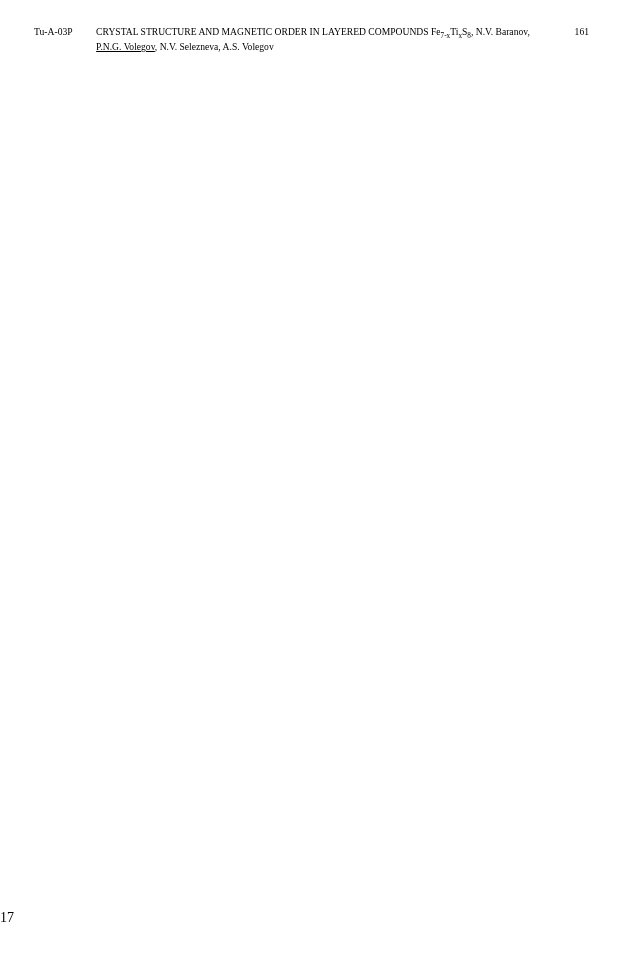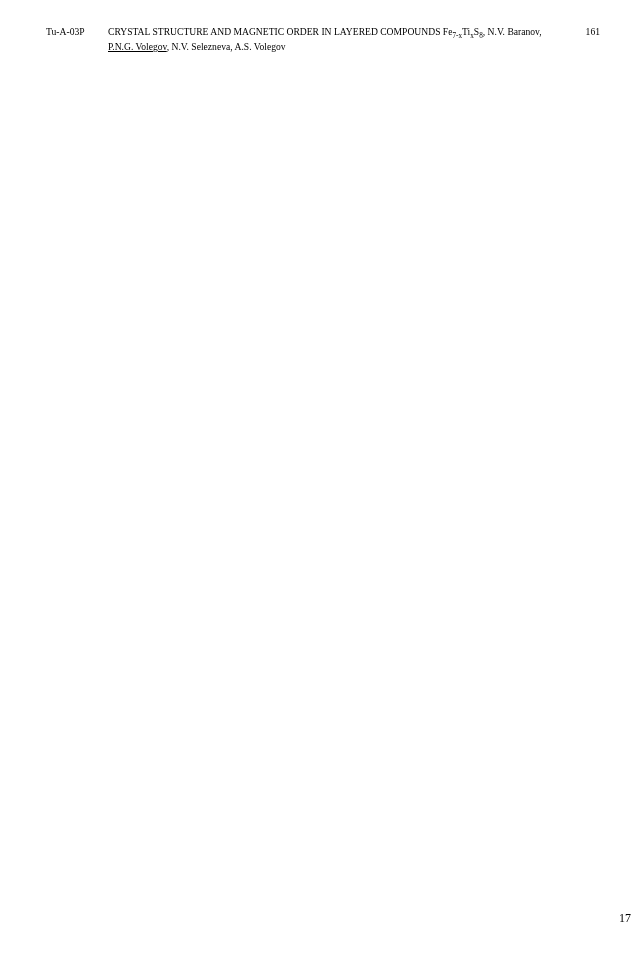--- a/index.html
+++ b/index.html
@@ -13,21 +13,21 @@
     font-family: "Liberation Serif", "DejaVu Serif", serif;
     color: #000000;
     position: relative;
     overflow: hidden;
   }
   .page {
     width: 631px;
     height: 960px;
     position: relative;
     box-sizing: border-box;
-    padding: 26px 42px 0 46px;
+    padding: 26px 42px 0 34px;
   }
   table.toc {
     width: 100%;
     border-collapse: collapse;
     table-layout: fixed;
   }
   table.toc td {
     vertical-align: top;
     padding: 0 0 9px 0;
     font-size: 9.6px;
@@ -54,22 +54,22 @@
     display: block;
   }
   u {
     text-decoration: underline;
   }
   .footer {
     position: absolute;
     left: 0;
     right: 0;
     bottom: 34px;
-    text-align: right;
-    font-size: 12px;
+    text-align: left;
+    font-size: 14px;
     font-family: "Liberation Serif", "DejaVu Serif", serif;
   }
   sub {
     font-size: 7.2px;
     vertical-align: sub;
   }
 </style>
 </head>
 <body>
 

